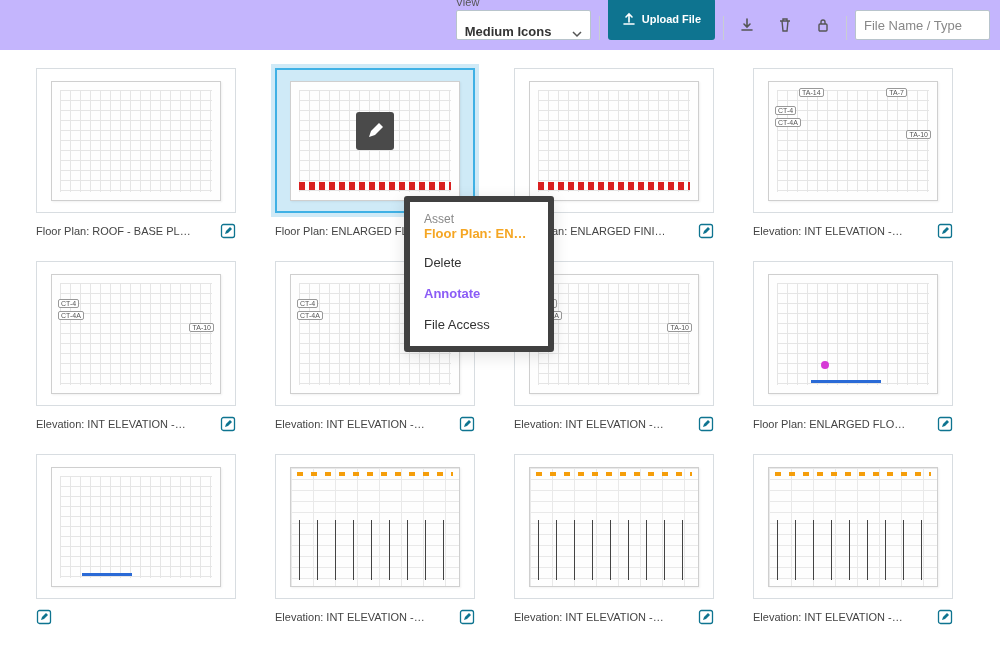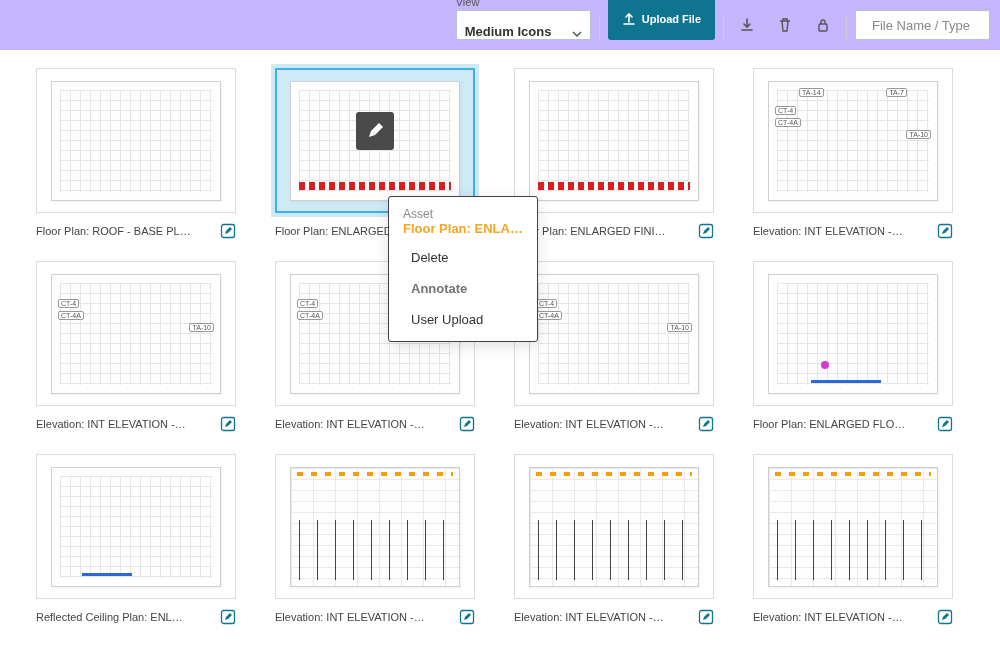--- a/index.html
+++ b/index.html
@@ -63,21 +63,21 @@
     align-items: center;
     justify-content: center;
     cursor: pointer;
     color: #555;
   }
   .search-box {
     height: 30px;
     width: 135px;
     border: 1px solid #b8c4cc;
     border-radius: 2px;
-    padding: 0 16px;
+    padding: 0 8px;
     background: #fff;
     display: flex;
     align-items: center;
     color: #888;
     font-size: 13px;
   }
   .gallery {
     padding: 18px 36px;
     display: grid;
     grid-template-columns: repeat(4, 1fr);
@@ -156,25 +156,25 @@
     top: 42%; left: 50%;
     transform: translate(-50%,-50%);
     width: 38px; height: 38px;
     background: #4a4a4a;
     border-radius: 3px;
     display: flex; align-items:center; justify-content:center;
     color: #fff;
   }
   .context-menu {
     position: absolute;
-    left: 388px;
+    left: 404px;
     top: 196px;
     width: 150px;
     background: #fff;
-    border: 1px solid #404040;
+    border: 6px solid #404040;
     box-shadow: 0 4px 16px rgba(0,0,0,.12);
     border-radius: 3px;
     z-index: 50;
     padding: 6px 0;
   }
   .ctx-header {
     font-size: 12px;
     color: #888;
     padding: 4px 14px 0 14px;
   }
@@ -182,25 +182,25 @@
     font-size: 13px;
     font-weight: 700;
     color: #f5a623;
     padding: 0 14px 6px 14px;
     white-space: nowrap;
     overflow: hidden;
     text-overflow: ellipsis;
   }
   .ctx-item {
     font-size: 13px;
-    padding: 8px 22px;
+    padding: 8px 14px;
     color: #333;
     cursor: pointer;
   }
-  .ctx-item.active { color: #737373; font-weight: 600; }
+  .ctx-item.active { color: #8b5cf6; font-weight: 600; }
   svg { display: block; }
   .divider-v {
     width: 1px; height: 24px; background: #c9ced2;
   }
   .bikes { position:absolute; bottom:6px; left:8px; right:8px; height:60px;
     background: repeating-linear-gradient(90deg, #444 0 1px, transparent 1px 18px);
   }
   .brick {
     background-image: linear-gradient(#e9e9e9 1px, transparent 1px),
                       linear-gradient(90deg,#e9e9e9 1px, transparent 1px);
@@ -398,21 +398,20 @@
         </span>
       </div>
     </div>
     <div class="card">
       <div class="thumb">
         <div class="drawing-canvas grid">
           <div class="blueline" style="left: 30px; width: 50px;"></div>
         </div>
       </div>
       <div class="caption-row">
-        <div class="caption">Reflected Ceiling Plan: ENL…</div>
         <span class="edit-ic">
           <svg width="16" height="16" viewBox="0 0 16 16">
             <rect x="1.5" y="1.5" width="13" height="13" rx="2" stroke="#0e7490" stroke-width="1.3" fill="none"></rect>
             <path d="M5 11l1-3 4-4 2 2-4 4-3 1z" fill="#0e7490"></path>
           </svg>
         </span>
       </div>
     </div>
     <div class="card">
       <div class="thumb">
@@ -466,15 +465,15 @@
       </div>
     </div>
   </div>
 
 <div class="context-menu">
   <div class="ctx-header">Asset</div>
   <div class="ctx-asset">Floor Plan: ENLARGE…</div>
   <div id="ctx-items">
       <div class="ctx-item">Delete</div>
       <div class="ctx-item active">Annotate</div>
-      <div class="ctx-item">User Upload</div>
+      <div class="ctx-item">File Access</div>
     </div>
 </div>
 
 </body></html>

